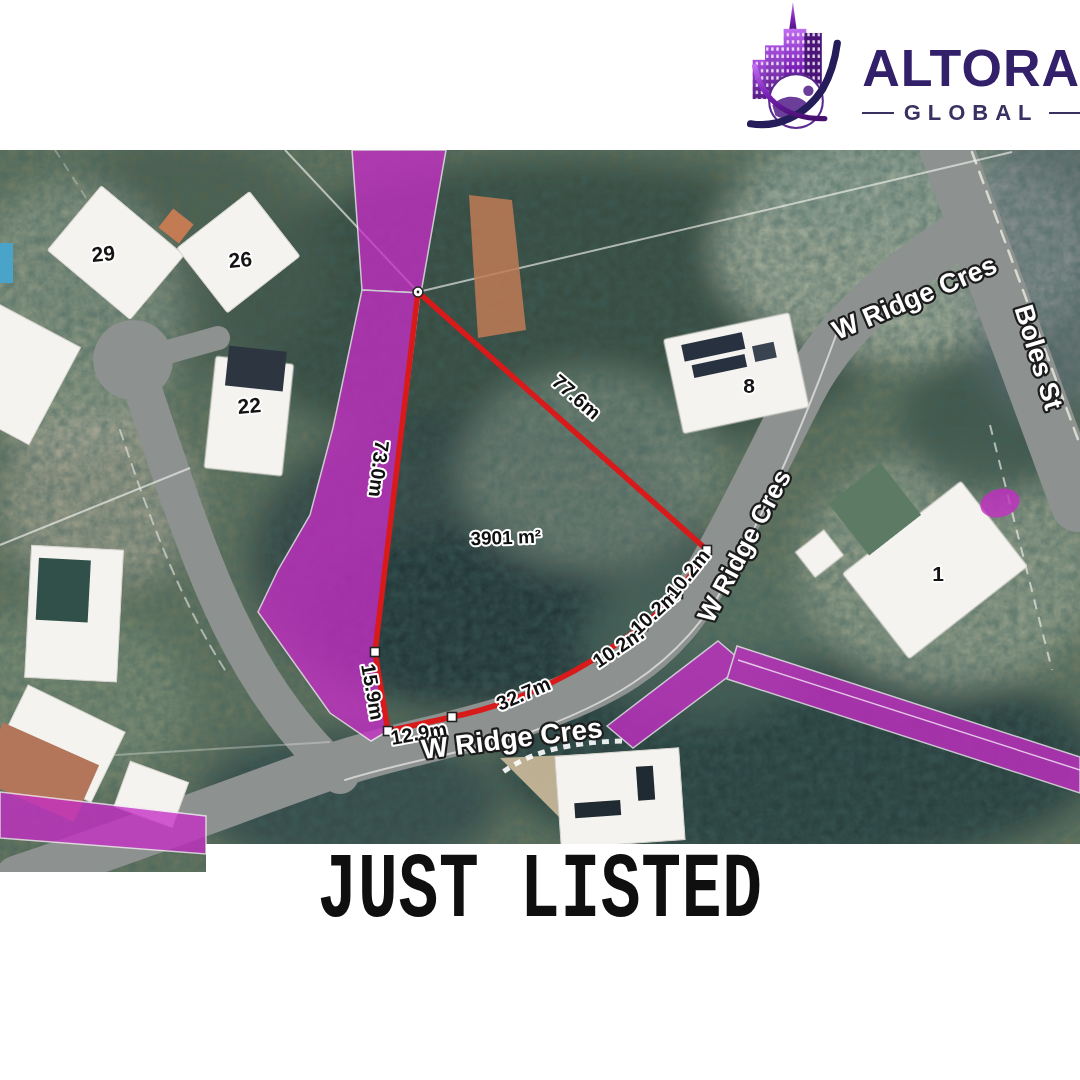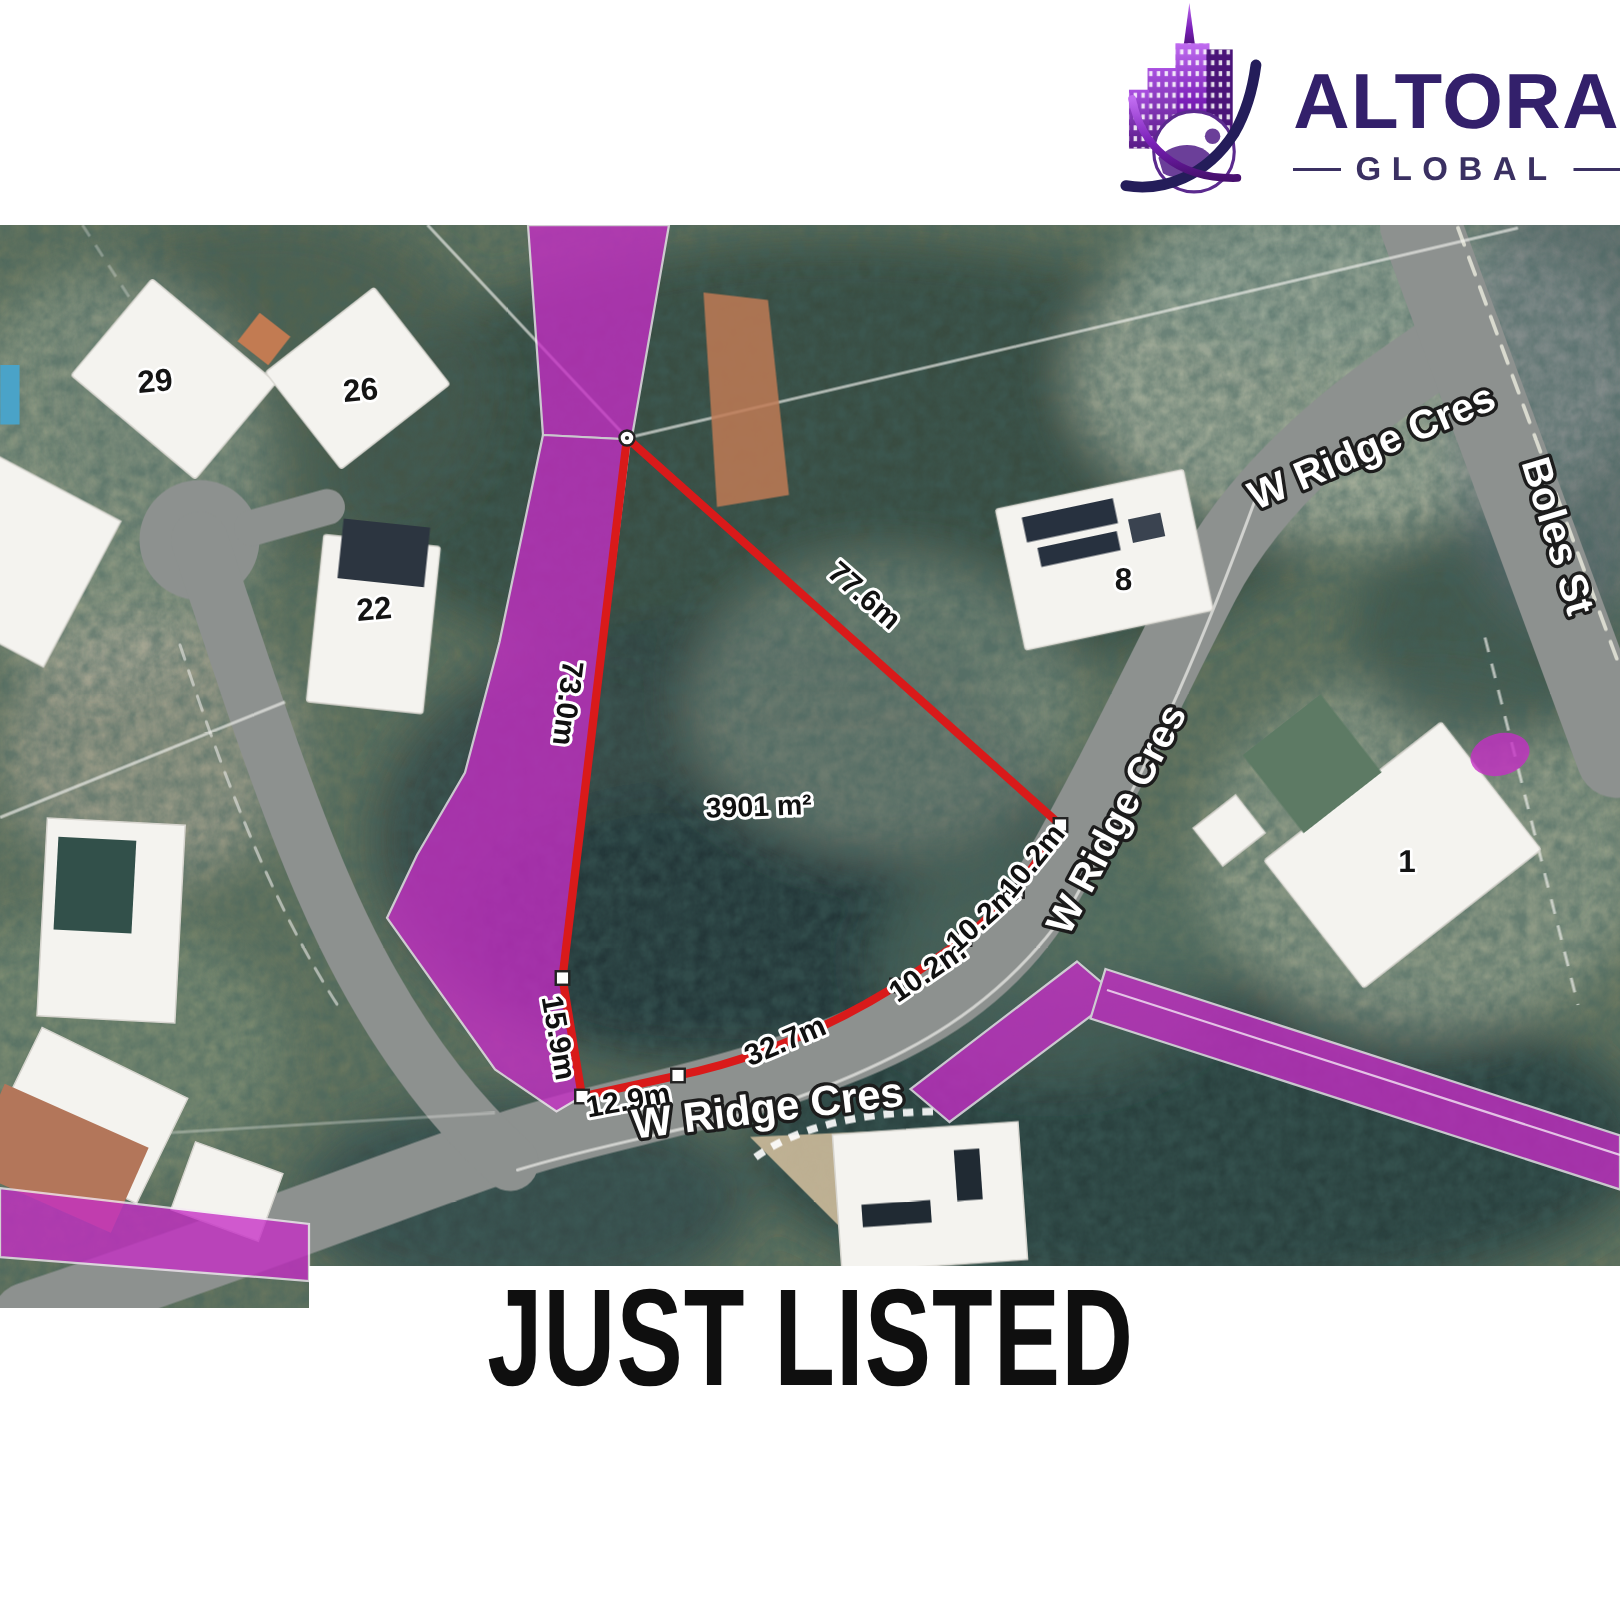--- a/index.html
+++ b/index.html
@@ -21,21 +21,21 @@
   text{font-family:"Liberation Sans",sans-serif;}
   .dim{font-size:20px;font-weight:bold;fill:#101010;stroke:#ffffff;stroke-width:4px;
        paint-order:stroke;stroke-linejoin:round;text-anchor:middle;}
   .street{font-size:26px;font-weight:bold;fill:#ffffff;stroke:#1c1c1c;stroke-width:4.5px;
        paint-order:stroke;stroke-linejoin:round;text-anchor:middle;}
   .hnum{font-size:21px;font-weight:bold;fill:#141414;stroke:#ffffff;stroke-width:3.5px;
        paint-order:stroke;stroke-linejoin:round;text-anchor:middle;}
   .area{font-size:19px;}
   
   .banner{position:absolute;top:872px;left:0;width:1080px;height:208px;background:#ffffff;}
-  .headline-wrap{position:absolute;top:846px;left:0;width:1080px;text-align:center;}
+  .headline-wrap{position:absolute;top:846px;left:0;width:1080px;text-align:center;font-family:Liberation Mono, monospace;}
   .headline{display:inline-block;font-size:92px;font-weight:bold;letter-spacing:1px;
             color:#0f0f0f;line-height:1;transform:scaleX(.72);transform-origin:center;}
 </style>
 </head>
 <body>
 
 <div class="page">
 
   <div class="header">
     <div class="logo">

